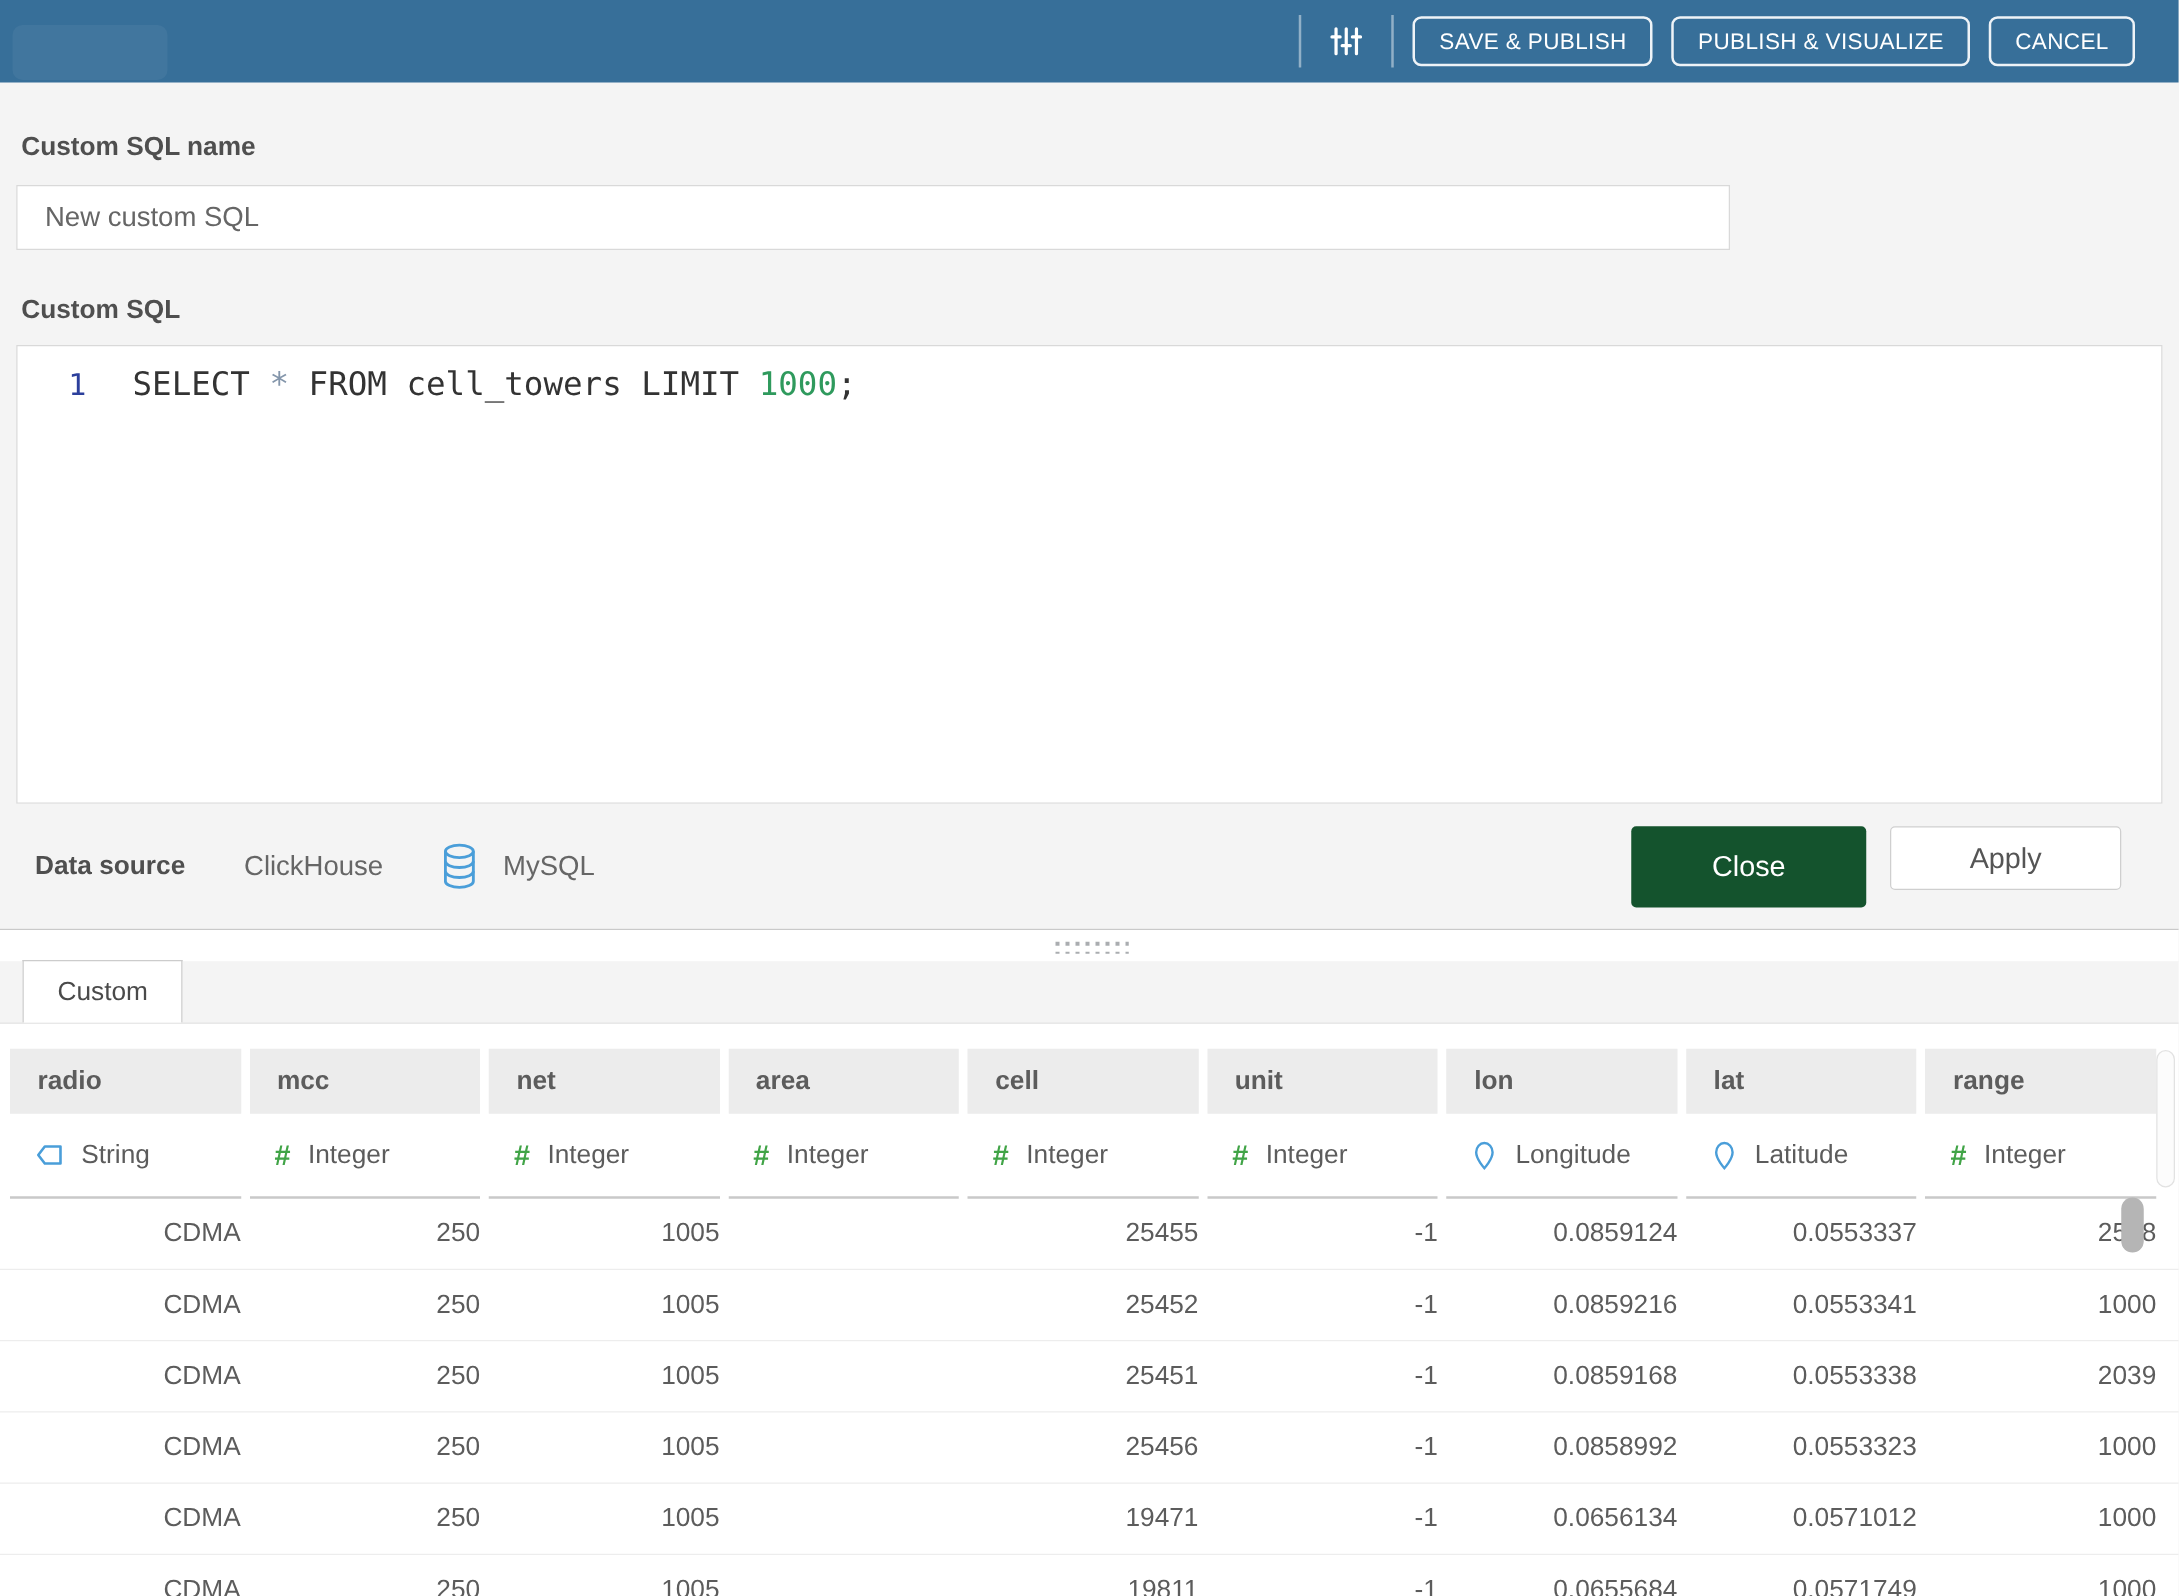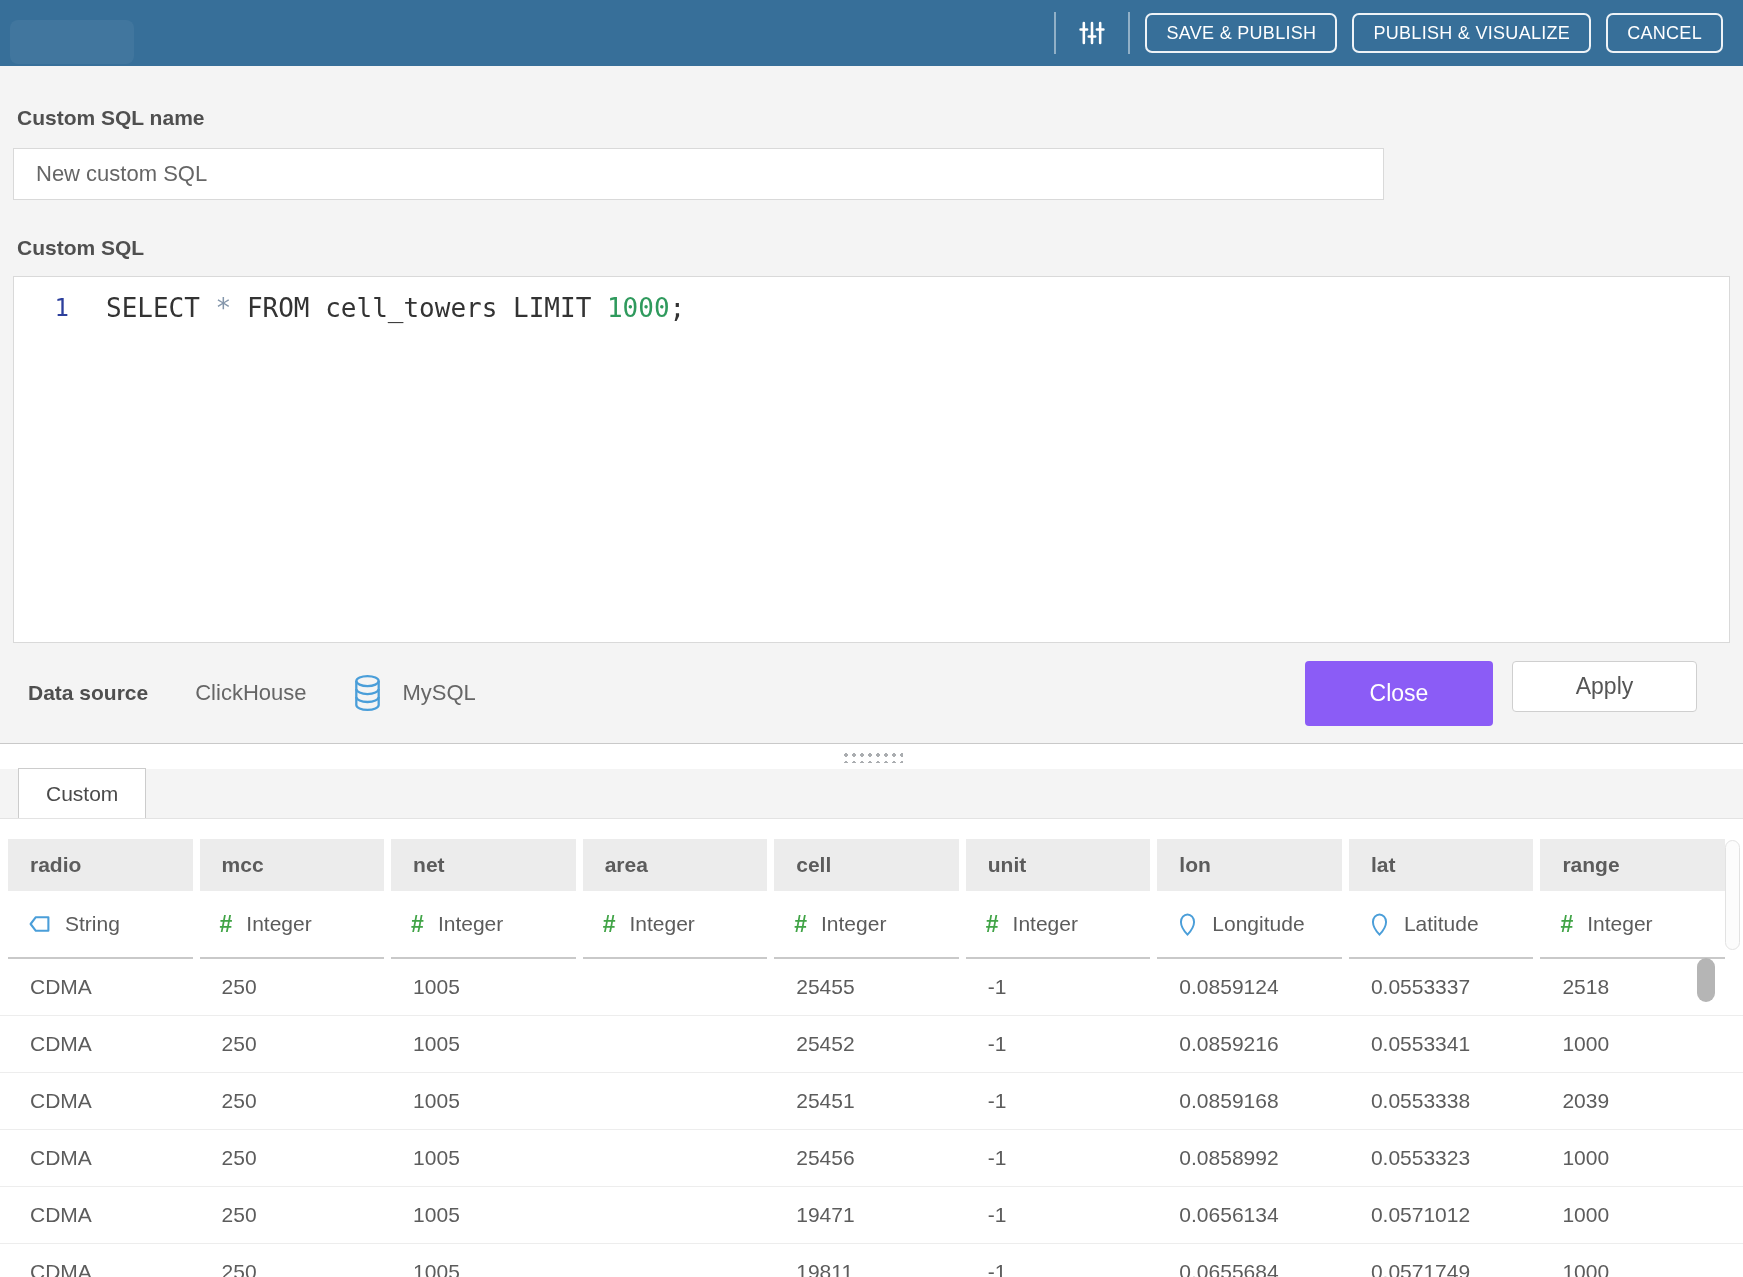--- a/index.html
+++ b/index.html
@@ -1,20 +1,20 @@
 <!DOCTYPE html>
 <html><head>
 <meta charset="utf-8">
 <style>
   * { margin:0; padding:0; box-sizing:border-box; }
   html,body { width:1743px; height:1277px; overflow:hidden; }
   body { font-family:"Liberation Sans","DejaVu Sans",sans-serif; background:#f4f4f4; color:#5c5c5c; }
 
   
-  .topbar { position:relative; height:66px; background:#376f99; display:flex; align-items:center; justify-content:flex-end; padding-right:20px; gap:15px; }
+  .topbar { position:relative; height:66px; background:#376f99; display:flex; align-items:center; justify-content:flex-end; padding-right:35px; gap:15px; }
   .ghost { position:absolute; left:10px; top:20px; width:124px; height:44px; border-radius:8px; background:rgba(255,255,255,0.05); }
   .tb-divider { width:2px; height:42px; background:rgba(255,255,255,0.45); }
   .sliders { width:30px; height:30px; margin:0 6px; display:flex; align-items:center; justify-content:center; cursor:pointer; }
   .tb-btn { background:transparent; border:2px solid #eef3f7; border-radius:7px; height:40px; padding:0 19px; color:#ffffff; font-family:inherit; font-size:18px; letter-spacing:.3px; cursor:pointer; }
 
   
   .upper { padding:0 13px; background:#f4f4f4; }
   .field-label { font-size:21px; font-weight:700; color:#4f4f4f; padding-left:4px; }
   .lbl-name { padding-top:40px; }
   .name-input { display:block; width:1371px; height:52px; margin-top:18px; border:1px solid #d9d9d9; border-radius:0; background:#fff; font-family:inherit; font-size:22px; color:#666; padding:0 22px; outline:none; }
@@ -27,41 +27,41 @@
   .tok-number { color:#2f9a5d; }
 
   
   .ds-row { height:100px; display:flex; align-items:center; padding:0 33px 0 15px; background:#f4f4f4; }
   .ds-label { font-size:21px; font-weight:700; color:#4f4f4f; }
   .ds-item { font-size:22px; color:#666; display:flex; align-items:center; cursor:pointer; }
   .ds-click { margin-left:47px; }
   .db-ic { margin-left:47px; display:flex; align-items:center; cursor:pointer; }
   .ds-mysql { margin-left:20px; }
   .ds-buttons { margin-left:auto; display:flex; gap:19px; }
-  .btn-close { width:188px; height:65px; background:#8b5cf6; color:#fff; border:none; border-radius:4px; font-family:inherit; font-size:23px; cursor:pointer;margin-left:40px; }
+  .btn-close { width:188px; height:65px; background:#14532d; color:#fff; border:none; border-radius:4px; font-family:inherit; font-size:23px; cursor:pointer;margin-left:40px; }
   .btn-apply { width:185px; height:51px; background:#fff; color:#555; border:1px solid #cfcfcf; border-radius:4px; font-family:inherit; font-size:23px; cursor:pointer; }
 
   
   .splitter { height:26px; background:#fff; border-top:1px solid #c9c9c9; display:flex; align-items:center; justify-content:center; }
   .dots { width:62px; height:13px; cursor:row-resize;
           background-image:radial-gradient(circle, #aaadb0 1.8px, transparent 1.9px);
           background-size:8px 8px; background-position:1px 1px; }
 
   
   .lower { background:#fff; }
   .tabrow { height:50px; background:#f4f4f4; border-bottom:1px solid #e3e3e3; display:flex; align-items:flex-end; padding-left:18px; }
   .tab { height:50px; background:#fff; border:1px solid #cccccc; border-bottom:none; padding:0 27px; display:flex; align-items:center; font-size:21px; color:#4a4a4a; cursor:pointer; }
 
   .table-area { position:relative; padding-top:20px; }
   .tgrid { display:grid; grid-template-columns:repeat(9,1fr); column-gap:7px; padding:0 18px 0 8px; }
   .hcell { height:52px; line-height:52px; background:#ececec; font-size:21px; font-weight:700; color:#5c5c5c; padding-left:22px; overflow:hidden; cursor:pointer; }
   .tcell { height:68px; display:flex; align-items:center; gap:14px; padding-left:20px; border-bottom:2px solid #c9c9c9; font-size:21px; color:#5c5c5c; cursor:pointer; }
   .hash { color:#41a447; font-weight:700; font-size:23px; }
   .data-row { border-bottom:1px solid #ededed; }
-  .dcell { height:56px; line-height:55px; font-size:21px; color:#5c5c5c; padding-left:22px; overflow:hidden; }
+  .dcell { height:56px; line-height:55px; font-size:21px; color:#5c5c5c; padding-left:22px; overflow:hidden;text-align:right; }
 
   .vtrack { position:absolute; top:21px; right:3px; width:15px; height:110px; background:#fcfcfc; border:1px solid #e2e2e2; border-radius:8px; }
   .vthumb { position:absolute; top:139px; right:28px; width:18px; height:44px; background:#b5b5b5; border-radius:9px; cursor:grab; }
 </style>
 </head>
 <body>
 
 <div class="topbar">
   <div class="ghost"></div>
   <span class="tb-divider"></span>

